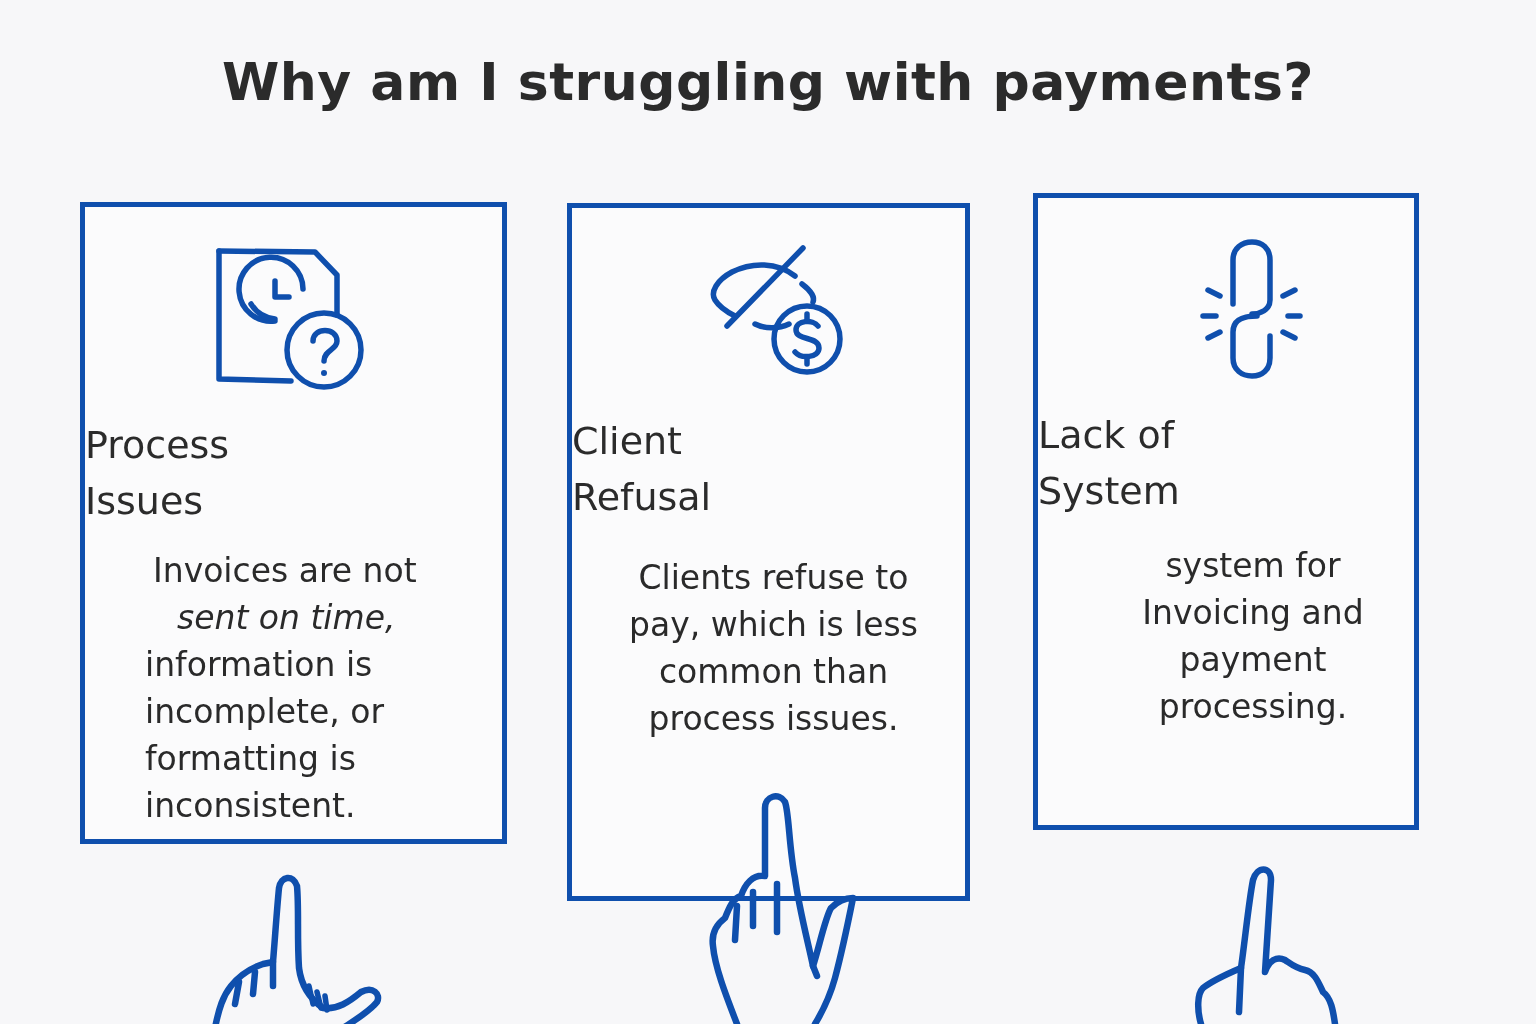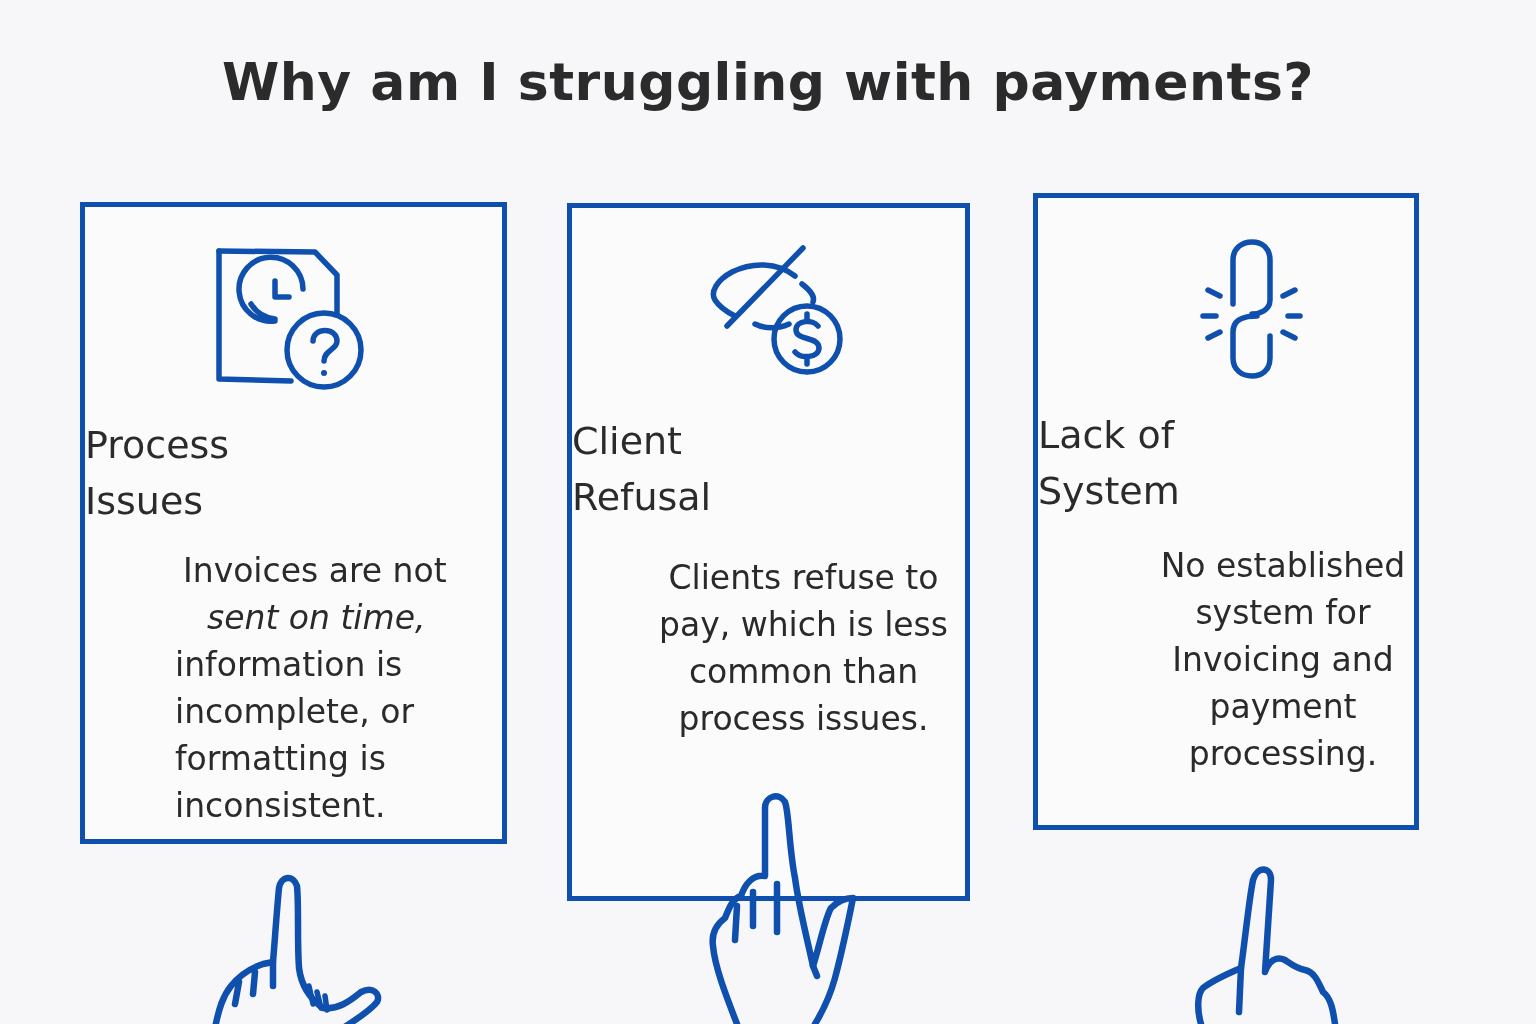--- a/index.html
+++ b/index.html
@@ -23,21 +23,21 @@
       box-sizing: border-box;
     }
     .card .icon { position: absolute; }
     .card .heading {
       position: absolute; left: 0; right: 0;
       text-align: left; font-weight: normal; font-size: 38px; line-height: 56px;
       color: #2b2b2b;
     }
     .card .desc {
       position: absolute;
-      font-size: 33px; line-height: 47px; color: #2a2a2a; margin-left: 30px;
+      font-size: 33px; line-height: 47px; color: #2a2a2a;
     }
     .hand { position: absolute; }
     svg { overflow: visible; }
     .stroke { fill: none; stroke: #0f4fad; stroke-width: 5.5; stroke-linecap: round; stroke-linejoin: round; }
     .heavy { stroke-width: 6.5; }
   </style>
 </head>
 <body>
 
 <div class="title" style="left:-45px;">Why am I struggling with payments?</div>
@@ -104,21 +104,20 @@
       <path class="stroke" d="M95 50 L83 56"></path>
       <path class="stroke" d="M100 76 L88 76"></path>
       <path class="stroke" d="M95 98 L83 92"></path>
     </svg>
   </div>
   <div class="heading" style="top:209px;">
     <div>Lack of</div>
     <div>System</div>
   </div>
   <div class="desc" style="left:20px; top:344px; width:390px; text-align:center;">
-    <div>No established</div>
     <div>system for</div>
     <div>Invoicing and</div>
     <div>payment</div>
     <div>processing.</div>
   </div>
 </div>
 
 <div class="hand" style="left:205px; top:868px;">
   <svg width="180" height="160" viewBox="0 0 180 160">
     <path class="stroke heavy" d="M10 160 C14 140 18 128 26 118 C34 108 46 100 58 96 L68 94 C70 70 72 40 74 20 C76 8 88 6 92 18 C94 40 92 70 94 100 C96 116 104 130 118 140 C132 142 144 134 156 124 C168 118 176 126 172 134 C164 144 150 152 138 160"></path>

